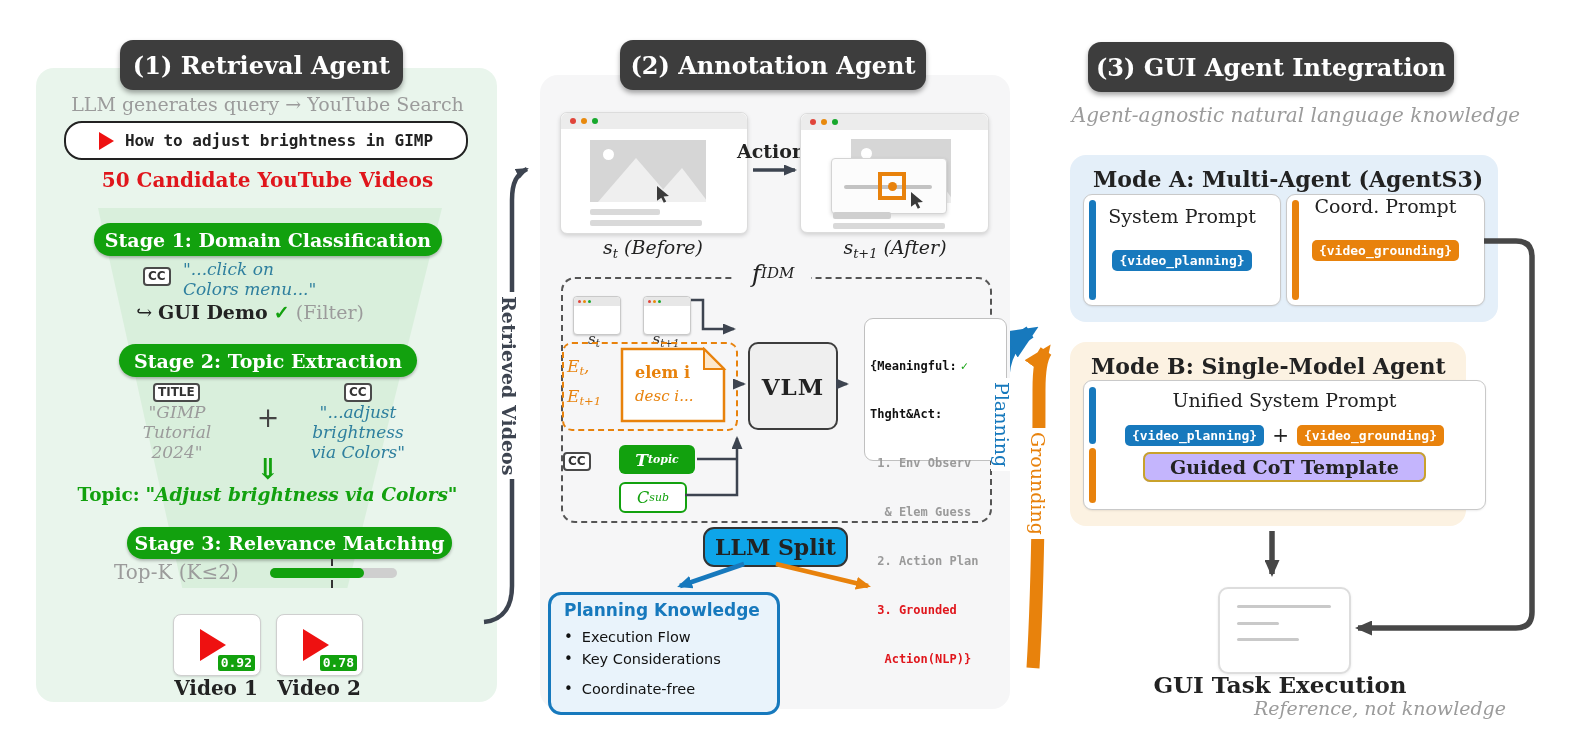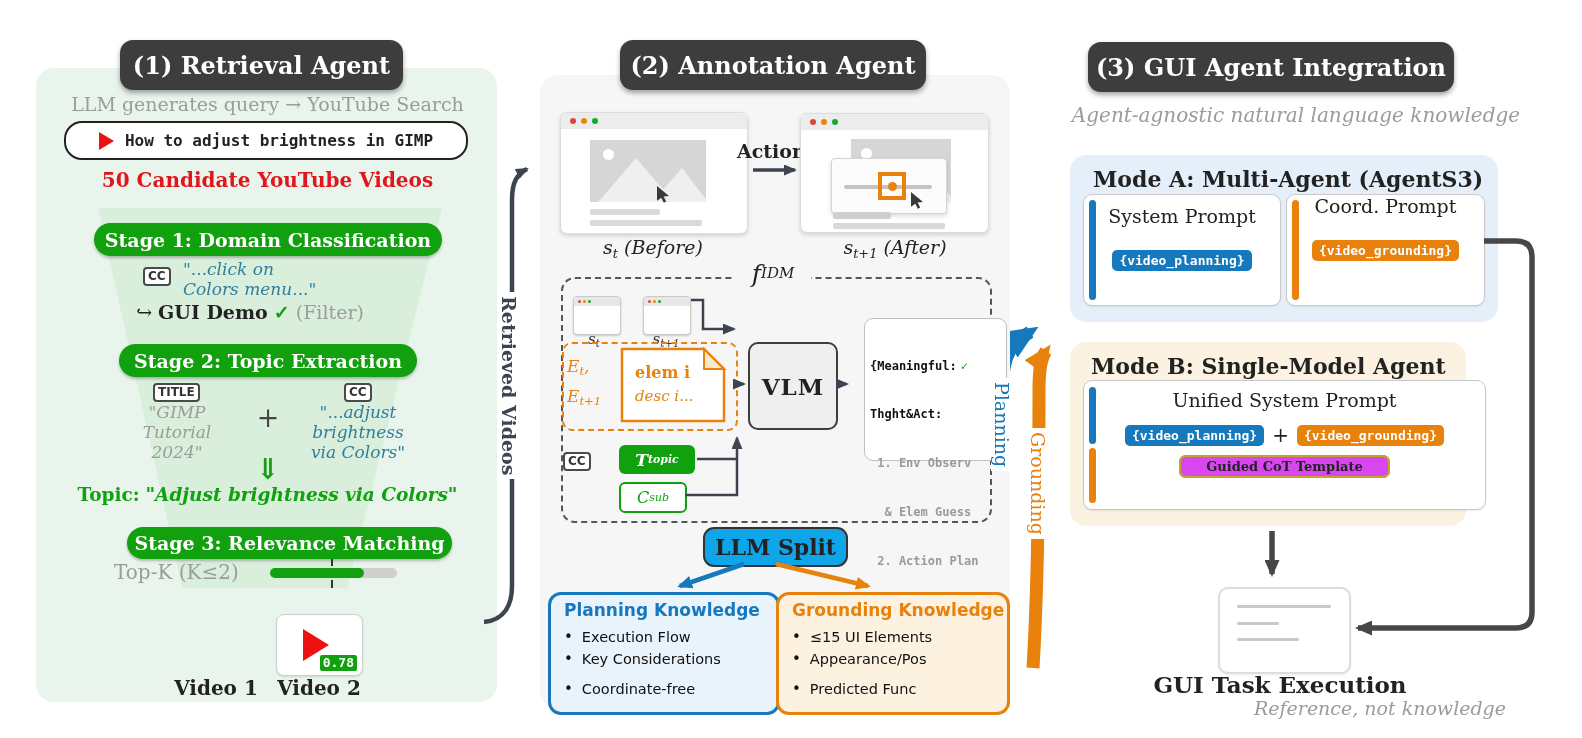--- a/index.html
+++ b/index.html
@@ -56,21 +56,21 @@
   .llm{background:#0ea5e9;border:2px solid #333;border-radius:11px;font-size:22px;font-weight:bold;}
   .kbox{border-radius:13px;}
   .kbox .ktitle{position:absolute;left:13px;top:5px;font-family:"DejaVu Sans",sans-serif;font-weight:bold;font-size:17px;}
   .bullet{position:absolute;left:13px;font-family:"DejaVu Sans",sans-serif;font-size:14.5px;color:#111;}
   .bullet::before{content:"\2022";margin-right:9px;font-size:15px;}
   .modebox{border-radius:16px;}
   .card{background:#fff;border:1px solid #c9c9c9;border-radius:9px;box-shadow:0 1px 2px rgba(0,0,0,.08);}
   .accent{position:absolute;width:7px;border-radius:4px;}
   .ptag{display:inline-block;color:#fff;font-family:"DejaVu Sans Mono",monospace;font-weight:bold;
         font-size:13px;padding:3px 7px;border-radius:5px;}
-  .cot{background:#d946ef;border:2px solid #c9a22b;border-radius:7px;font-weight:bold;font-size:13px;padding:2px 25px;}
+  .cot{background:#c4b5fd;border:2px solid #c9a22b;border-radius:7px;font-weight:bold;font-size:19px;padding:2px 25px;}
   .vtext{writing-mode:vertical-rl;background:#fff;line-height:1;padding:4px 1px;}
   .overlay{position:absolute;left:0;top:0;pointer-events:none;}
   .z5{z-index:5}.z10{z-index:10}.z50{z-index:50}.z60{z-index:60}
   .cursor{position:absolute;}
 </style>
 </head>
 <body>
 
 <div class="stage">
 
@@ -140,20 +140,24 @@
 
   <div class="abs pillg ctr z10" style="left:103px;top:527px;width:325px;height:32px;margin-left:24px;">Stage 3: Relevance Matching</div>
 
   <div class="abs gray z10" style="left:114px;top:560px;width:150px;font-size:20px;">Top-K (K≤2)</div>
   <div class="abs z10" style="left:270px;top:568px;width:127px;height:10px;background:#cfcfcf;border-radius:5px;">
     <div style="width:94px;height:10px;background:#12a10e;border-radius:5px;"></div>
   </div>
   <div class="abs z10" style="left:331px;top:559px;width:2px;height:7px;background:#333;"></div>
   <div class="abs z10" style="left:331px;top:580px;width:2px;height:8px;background:#333;"></div>
 
+  <div class="abs vcard z10" style="left:173px;top:614px;width:86px;height:60px;">
+    <div class="playlg" style="margin:14px auto 0 26px;"></div>
+    <span class="score">0.92</span>
+  </div>
   <div class="abs vcard z10" style="left:276px;top:614px;width:85px;height:60px;">
     <div class="playlg" style="margin:14px auto 0 26px;"></div>
     <span class="score">0.78</span>
   </div>
   <div class="abs b tc z10" style="left:160px;top:676px;width:112px;font-size:20px;">Video 1</div>
   <div class="abs b tc z10" style="left:263px;top:676px;width:112px;font-size:20px;">Video 2</div>
 
   <div class="abs panel2 z10" style="left:540px;top:75px;width:470px;height:634px;"></div>
   <div class="abs badge ctr z10" style="left:620px;top:40px;width:306px;height:50px;">(2) Annotation Agent</div>
 
@@ -275,26 +279,20 @@
       <sub class="sub i green">sub</sub>
   </div>
 
   <div class="abs llm ctr z10" style="left:703px;top:527px;width:141px;height:36px;">LLM Split</div>
 
   <div class="abs kbox z10" style="left:548px;top:592px;width:226px;height:117px;background:#e9f3fb;border:3px solid #1779bd;">
     <div class="ktitle blue">Planning Knowledge</div>
     <div class="bullet" style="top:33px;">Execution Flow</div>
     <div class="bullet" style="top:55px;">Key Considerations</div>
     <div class="bullet" style="top:85px;">Coordinate-free</div>
-  </div>
-  <div class="abs kbox z10" style="left:776px;top:592px;width:228px;height:117px;background:#fdf1df;border:3px solid #e8820c;">
-    <div class="ktitle orange">Grounding Knowledge</div>
-    <div class="bullet" style="top:33px;">≤15 UI Elements</div>
-    <div class="bullet" style="top:55px;">Appearance/Pos</div>
-    <div class="bullet" style="top:85px;">Predicted Func</div>
   </div>
 
   <div class="abs badge ctr z10" style="left:1088px;top:42px;width:366px;height:50px;">(3) GUI Agent Integration</div>
   <div class="abs gray i tc z10" style="left:1050px;top:103px;width:492px;font-size:20px;">Agent-agnostic natural language knowledge</div>
 
   <div class="abs modebox z10" style="left:1070px;top:155px;width:428px;height:167px;background:#e4eff9;">
     <div class="abs b" style="left:23px;top:11px;font-size:22px;">Mode A: Multi-Agent (AgentS3)</div>
     <div class="abs card" style="left:13px;top:39px;width:196px;height:110px;">
       <div class="accent" style="left:5px;top:5px;height:100px;background:#1779bd;"></div>
       <div class="tc" style="margin-top:10px;font-size:19px;">System Prompt</div>

